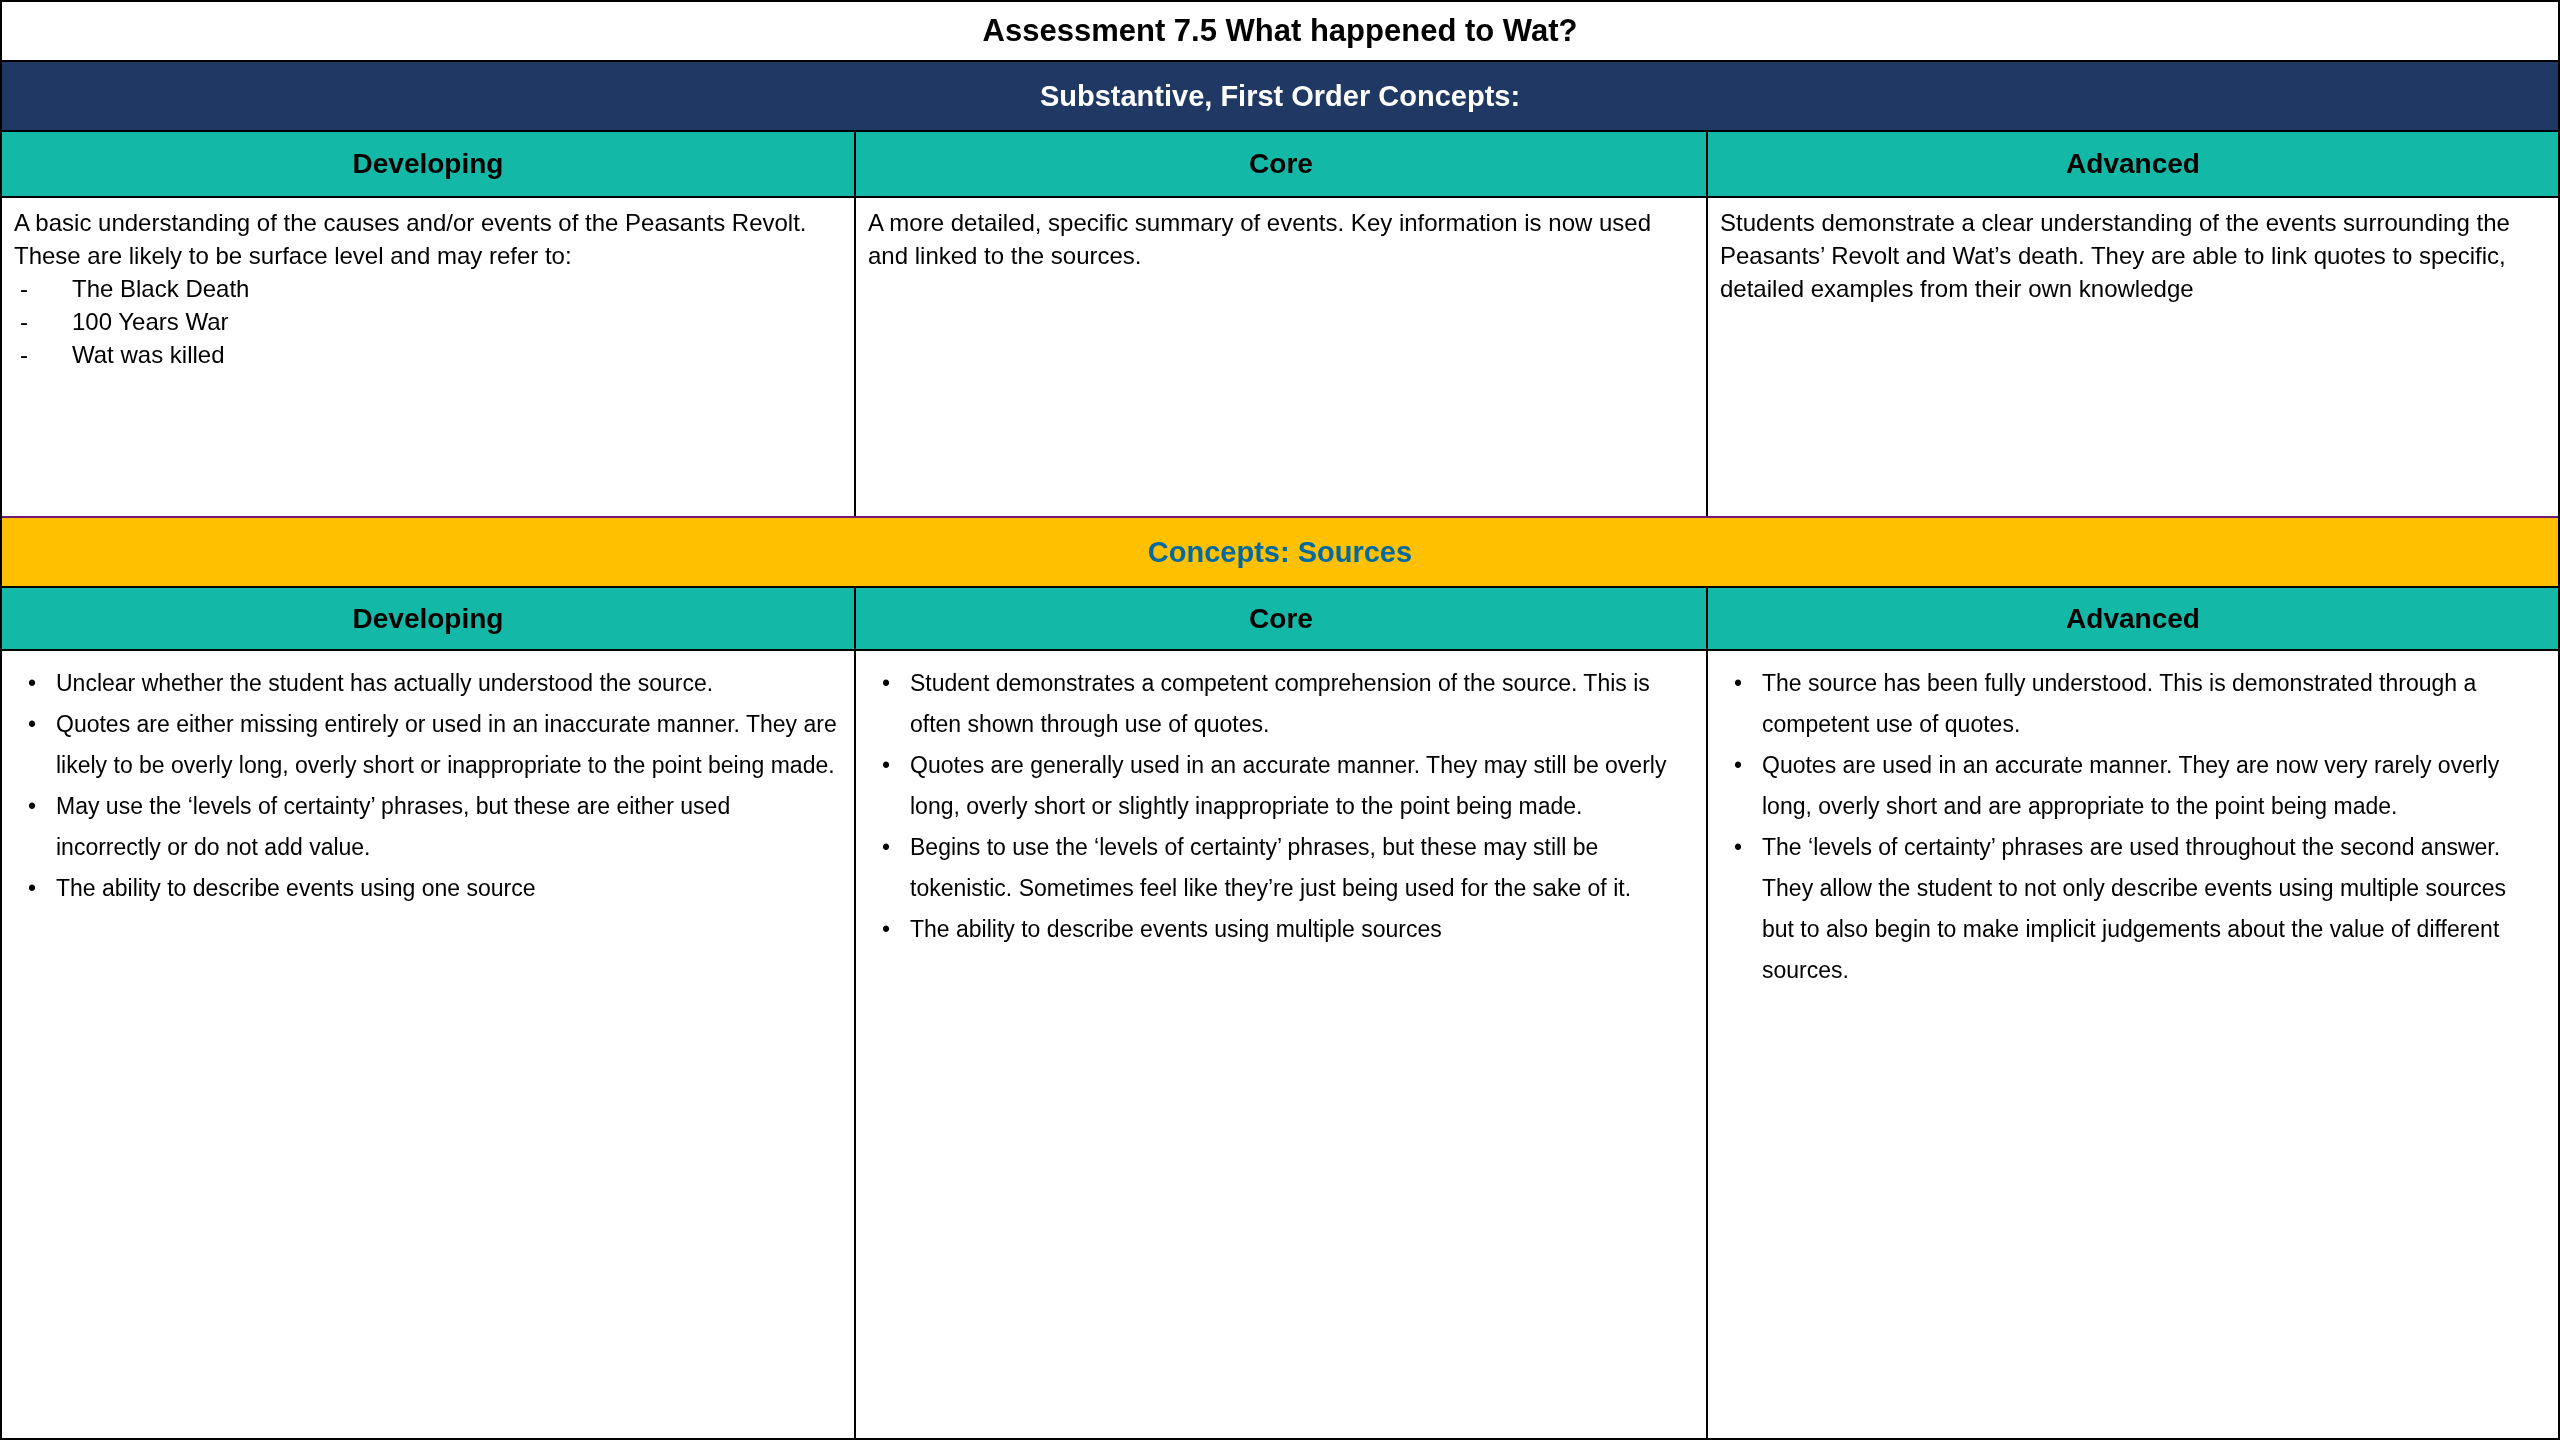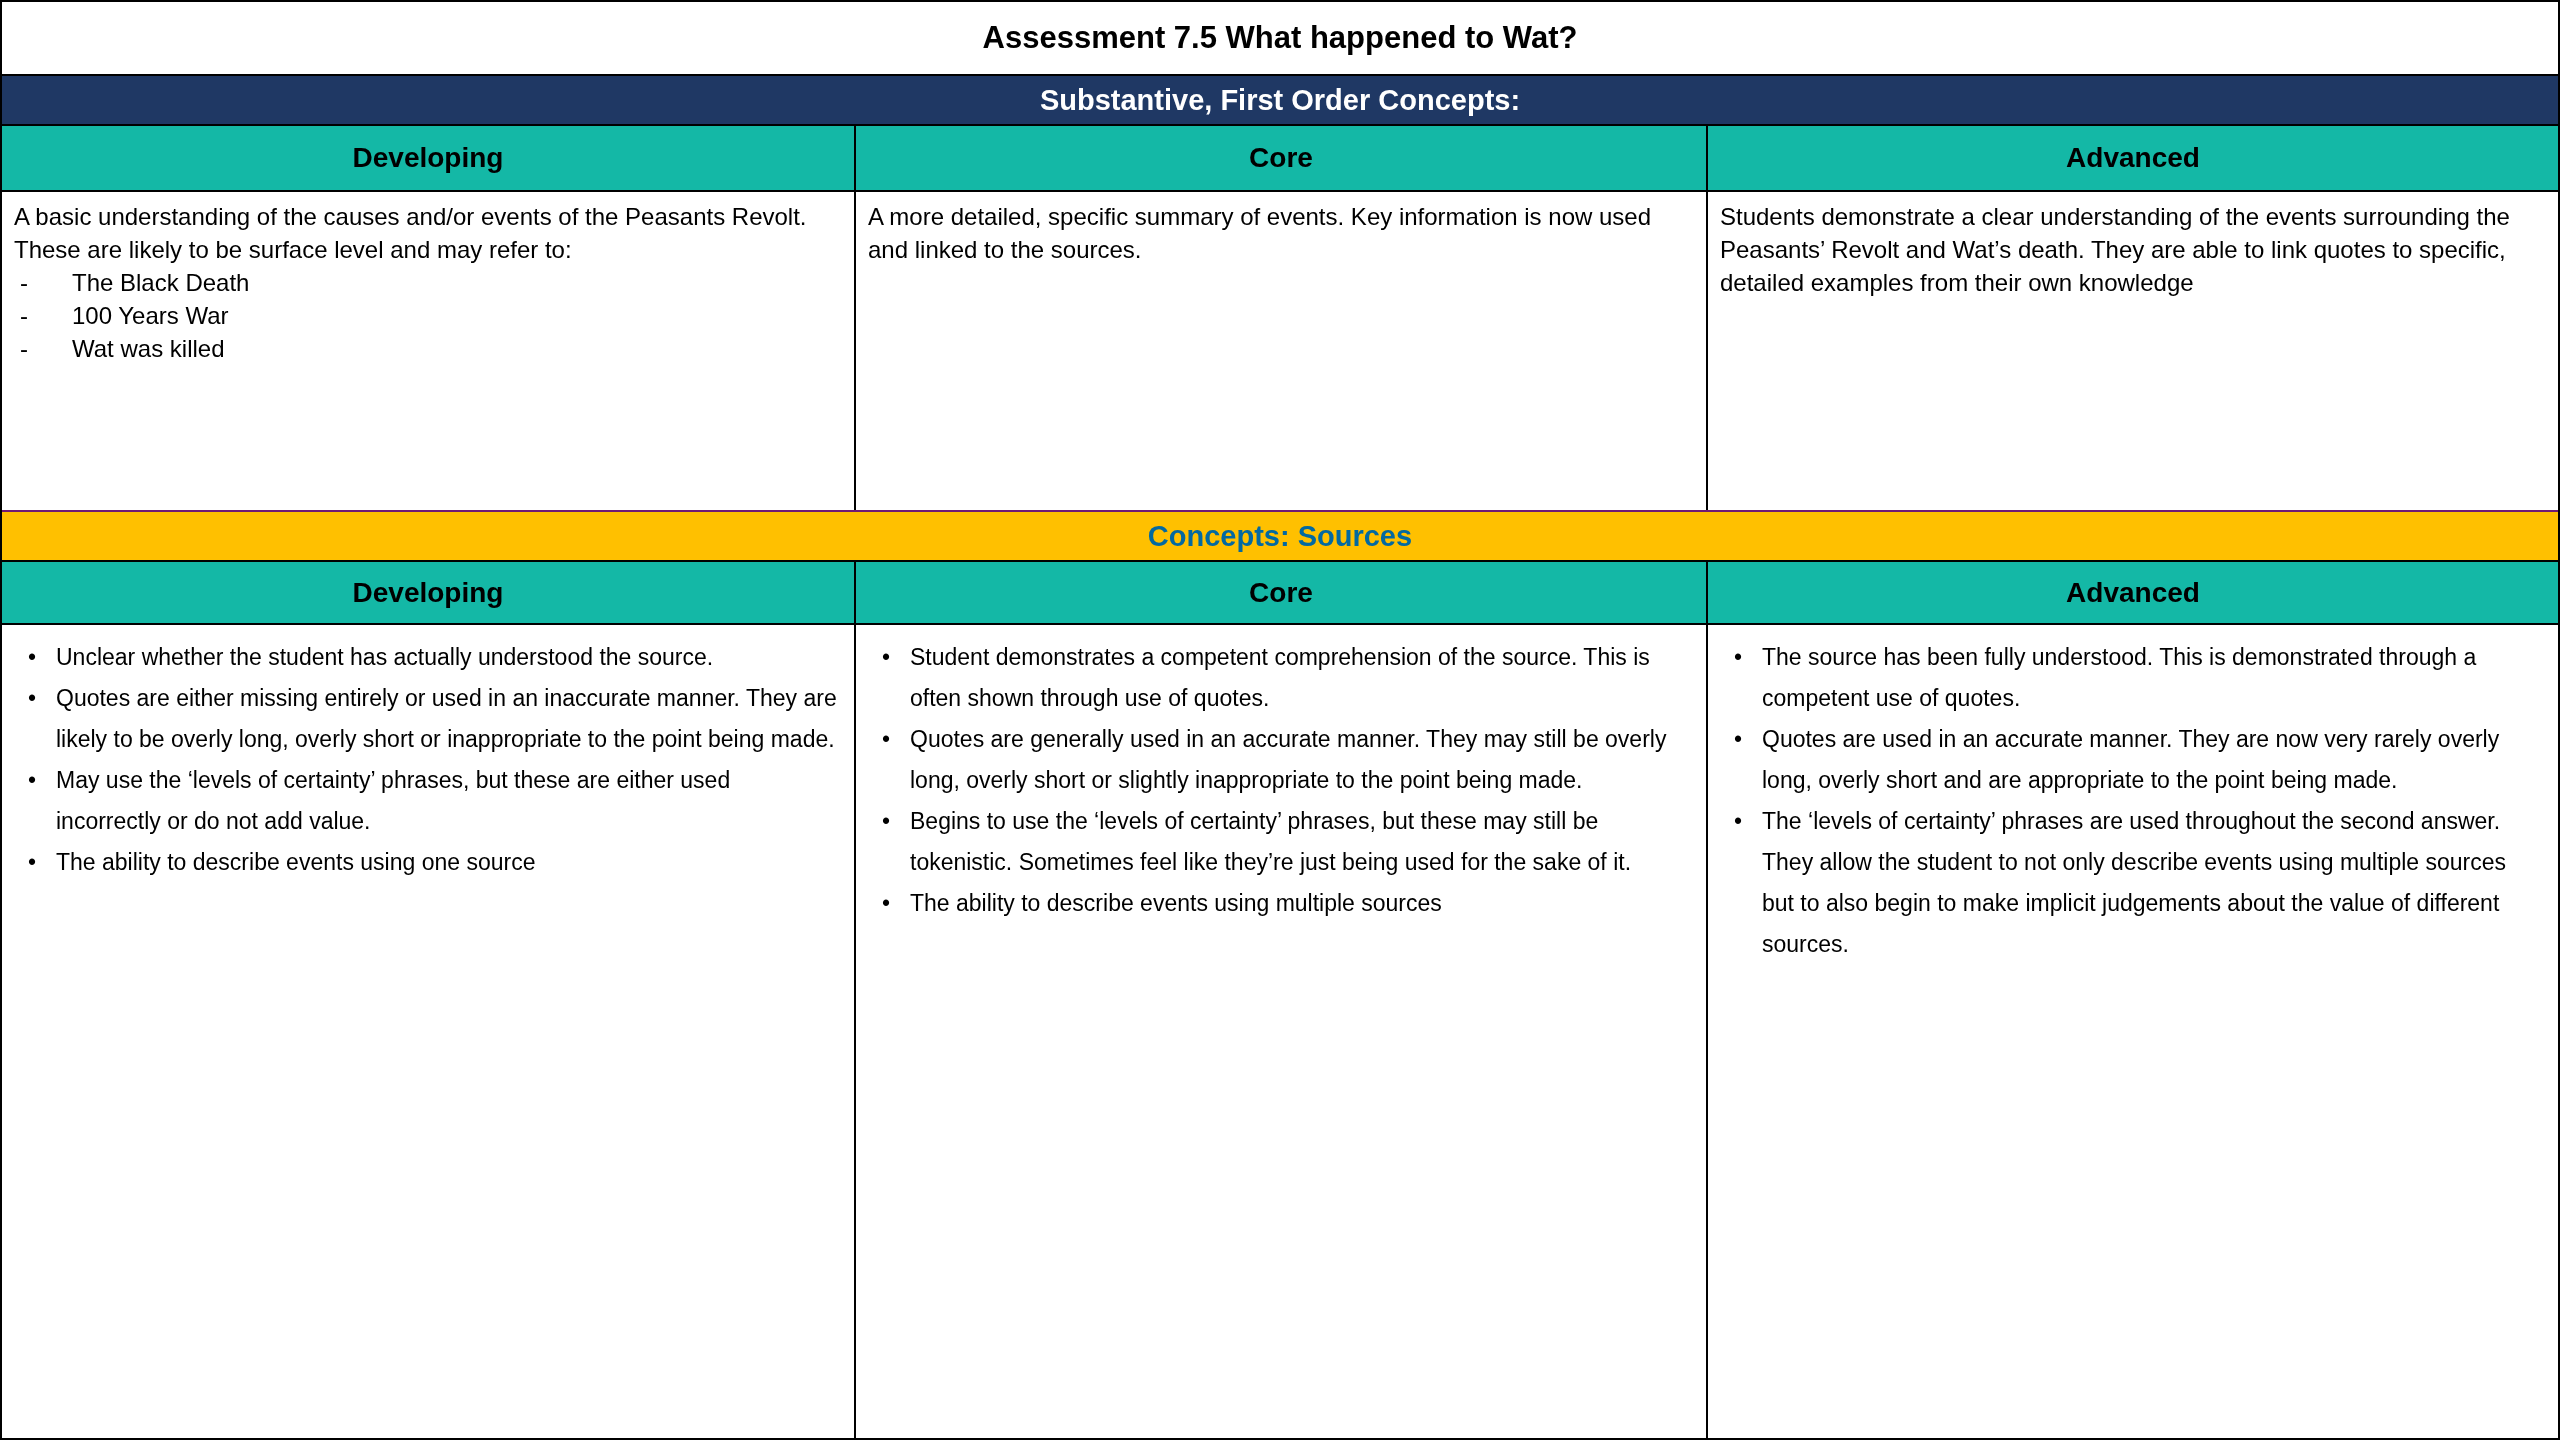--- a/index.html
+++ b/index.html
@@ -9,34 +9,34 @@
   .page {
     width: 2560px;
     height: 1440px;
     background: #ffffff;
     border: 2px solid #000000;
     overflow: hidden;
   }
 
   
   .title-row {
-    height: 72px;
+    height: 58px;
     display: flex;
     align-items: center;
     justify-content: center;
     background: #ffffff;
   }
   .title-row .title-text {
     font-size: 31px;
     font-weight: bold;
   }
 
   
   .banner {
-    height: 52px;
+    height: 72px;
     display: flex;
     align-items: center;
     justify-content: center;
     font-size: 29px;
     font-weight: bold;
     border-top: 2px solid #000000;
     border-bottom: 2px solid #000000;
   }
   .banner.navy { background: #1F3864; color: #ffffff; }
   .banner.gold { background: #FFC000; color: #0369a1; border-top: 2px solid #701a75; }

